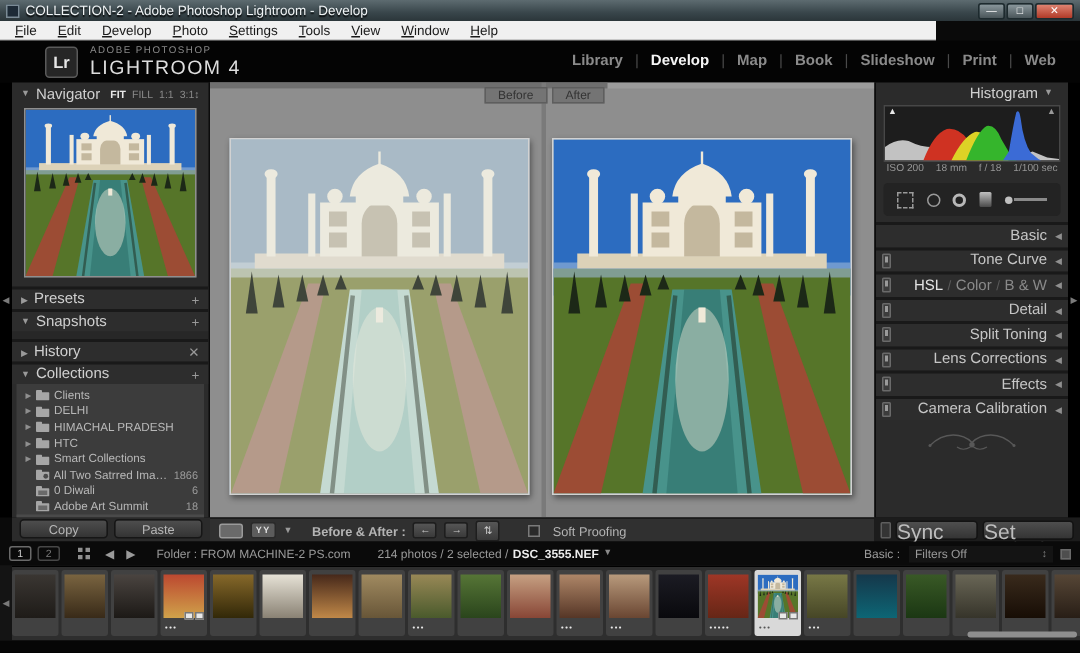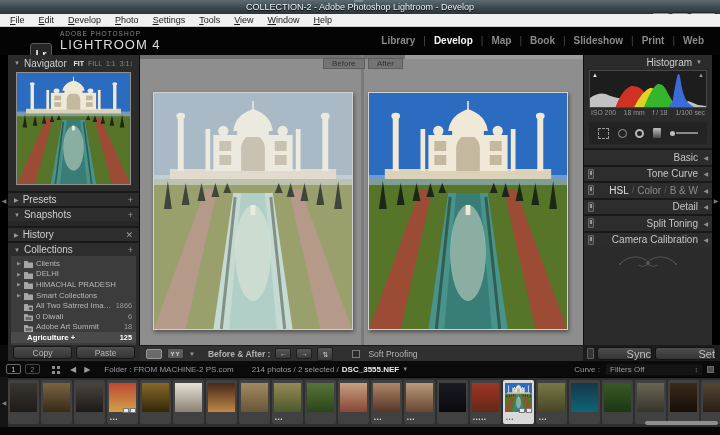--- a/index.html
+++ b/index.html
@@ -3,36 +3,36 @@
 <meta charset="utf-8">
 <style>
   * { margin:0; padding:0; box-sizing:border-box; }
   html,body { width:720px; height:435px; overflow:hidden; background:#000;
     font-family:"Liberation Sans", sans-serif; }
   #stage { position:relative; width:720px; height:435px; background:#0a0a0a; overflow:hidden; }
 
   
   #titlebar { position:absolute; left:0; top:0; width:720px; height:14px;
     background:linear-gradient(#5d6b70,#39464b 60%,#2b363a);
-    display:flex; align-items:center; padding:0 4px;flex-direction:column; }
+    display:flex; align-items:center; padding:0 4px; }
   #app-icon { width:9px; height:9px; background:#1d2a36; border:1px solid #7b8b96; margin-right:4px; }
   #title-text { font-size:9px; color:#f0f4f6; text-shadow:0 1px 1px #000; white-space:nowrap; }
   #win-controls { margin-left:auto; display:flex; }
   .win-btn { width:18px; height:11px; margin-left:1px; border:1px solid #1d2a2e; border-radius:2px;
     background:linear-gradient(#8a979c,#4a565a); color:#fff; font-size:7px; line-height:9px; text-align:center; }
   .win-btn.close { width:26px; background:linear-gradient(#e08573,#b03a28); }
 
   
-  #menubar { position:absolute; left:0; top:14px; width:720px; height:13px; background:#f0f0f0;
+  #menubar { position:absolute; left:0; top:14px; width:624px; height:13px; background:#f0f0f0;
     border-bottom:1px solid #c8c8c8; display:flex; align-items:center; padding-left:3px; }
   .menu-item { font-size:9px; color:#1a1a1a; padding:0 7px; }
 
   
   #appheader { position:absolute; left:0; top:27px; width:720px; height:28px; background:#040404; }
-  #lr-badge { position:absolute; left:30px; top:16px; width:22px; height:21px; background:#262626;
+  #lr-badge { position:absolute; left:30px; top:4px; width:22px; height:21px; background:#262626;
     border:1px solid #5a5a5a; border-radius:3px; color:#e8e8e8; font-size:11px; font-weight:bold;
     text-align:center; line-height:20px; }
   #brand { position:absolute; left:60px; top:3px; }
   #brand-line1 { font-size:6.5px; color:#8a8a8a; letter-spacing:1px; }
   #brand-line2 { font-size:13px; color:#dedede; letter-spacing:1px; }
   #modules { position:absolute; right:8px; top:8px; display:flex; align-items:center; }
   .module { font-size:10px; font-weight:bold; color:#8a8a8a; padding:0 8px; }
   .module.active { color:#f5f5f5; }
   .module-sep { color:#4a4a4a; font-size:10px; }
 
@@ -127,21 +127,21 @@
   #tb-ba-label { font-size:8.5px; color:#b4b4b4; margin-left:8px; font-weight:bold; }
   .tb-btn { width:16px; height:11px; background:linear-gradient(#565656,#3a3a3a); border:1px solid #1e1e1e;
     border-radius:2px; color:#cccccc; font-size:7px; text-align:center; line-height:10px; }
   .tb-btn.tall { height:14px; line-height:13px; }
   #tb-check { width:8px; height:8px; border:1px solid #7a7a7a; background:#2a2a2a; margin-left:14px; }
   #tb-soft-label { font-size:8.5px; color:#b4b4b4; margin-left:3px; }
   #footer-right { position:absolute; left:583px; top:0; width:137px; height:16px; background:#1c1c1c;
     display:flex; align-items:center; gap:3px; padding:1px 4px; }
   #sync-switch { width:7px; height:11px; background:#343434; border:1px solid #5e5e5e; border-radius:1px; }
   .fr-btn { height:13px; background:linear-gradient(#4e4e4e,#343434); border:1px solid #131313;
-    border-radius:3px; color:#bdbdbd; font-size:11px; text-align:right; line-height:12px; }
+    border-radius:3px; color:#bdbdbd; font-size:14px; text-align:left; line-height:12px; }
   #sync-btn { width:56px; }
   #setdefault-btn { width:62px; }
 
   
   #statusbar { position:absolute; left:0; top:361px; width:720px; height:16px; background:#0a0a0a;
     display:flex; align-items:center; padding:0 6px; }
   .sw-box { width:15px; height:10px; border:1px solid #6a6a6a; border-radius:2px; color:#cfcfcf;
     font-size:7px; text-align:center; line-height:9px; margin-right:4px; }
   .sw-box.dim { border-color:#474747; color:#7a7a7a; }
   #grid-icon { margin:0 6px 0 8px; }
@@ -319,20 +319,29 @@
             <span class="coll-name">DELHI</span>
             <span class="coll-count"></span>
           </div>
           <div class="coll-row">
             <span class="coll-arrow">▶</span>
             <span class="coll-icon"><svg width="9" height="7">
                 <rect x="0" y="1.5" width="9" height="5.5" rx="0.6" fill="#a6a6a6"></rect>
                 <rect x="0" y="0" width="4" height="2.5" rx="0.6" fill="#a6a6a6"></rect>
               </svg></span>
             <span class="coll-name">HIMACHAL PRADESH</span>
+            <span class="coll-count"></span>
+          </div>
+          <div class="coll-row">
+            <span class="coll-arrow">▶</span>
+            <span class="coll-icon"><svg width="9" height="7">
+                <rect x="0" y="1.5" width="9" height="5.5" rx="0.6" fill="#a6a6a6"></rect>
+                <rect x="0" y="0" width="4" height="2.5" rx="0.6" fill="#a6a6a6"></rect>
+              </svg></span>
+            <span class="coll-name">HTC</span>
             <span class="coll-count"></span>
           </div>
           <div class="coll-row">
             <span class="coll-arrow">▶</span>
             <span class="coll-icon"><svg width="9" height="7">
                 <rect x="0" y="1.5" width="9" height="5.5" rx="0.6" fill="#a6a6a6"></rect>
                 <rect x="0" y="0" width="4" height="2.5" rx="0.6" fill="#a6a6a6"></rect>
               </svg></span>
             <span class="coll-name">Smart Collections</span>
             <span class="coll-count"></span>
@@ -522,20 +531,30 @@
           <span class="section-label">Detail</span>
           <span class="section-arrow">◀</span>
         </div>
         <div class="section-row">
           <span class="section-switch"></span>
           <span class="section-label">Split Toning</span>
           <span class="section-arrow">◀</span>
         </div>
         <div class="section-row">
           <span class="section-switch"></span>
+          <span class="section-label">Lens Corrections</span>
+          <span class="section-arrow">◀</span>
+        </div>
+        <div class="section-row">
+          <span class="section-switch"></span>
+          <span class="section-label">Effects</span>
+          <span class="section-arrow">◀</span>
+        </div>
+        <div class="section-row">
+          <span class="section-switch"></span>
           <span class="section-label">Camera Calibration</span>
           <span class="section-arrow">◀</span>
         </div>
       </div>
     <div id="ornament">
       <svg width="72" height="16" viewBox="0 0 72 16">
         <path d="M8,11 C18,1 30,3 36,9 C42,3 54,1 64,11" stroke="#585858" fill="none" stroke-width="1"></path>
         <path d="M26,12 q4,3 9,0 M37,12 q4,3 9,0" stroke="#585858" fill="none" stroke-width="0.8"></path>
         <circle cx="36" cy="10.5" r="1.8" fill="#585858"></circle>
         <circle cx="8" cy="11" r="1" fill="#585858"></circle>
@@ -578,21 +597,21 @@
           <rect x="5" y="5" width="3" height="3" fill="#8f8f8f"></rect>
         </svg>
     </span>
     <span class="nav-arrow">◀</span>
     <span class="nav-arrow">▶</span>
     <span id="folder-text">Folder : FROM MACHINE-2 PS.com</span>
     <span id="sel-text">214 photos / 2 selected /</span>
     <span id="file-text">DSC_3555.NEF</span>
     <span id="file-caret">▼</span>
     <span id="filter-zone">
-      <span id="filter-label">Curve :</span>
+      <span id="filter-label">Basic :</span>
       <span id="filter-field">
         <span id="filter-value">Filters Off</span>
         <span id="filter-updown">↕</span>
       </span>
       <span id="filter-lock"></span>
     </span>
   </div>
 
   <div id="filmstrip">
       <div class="fs-cell" style="left: 8px;">

